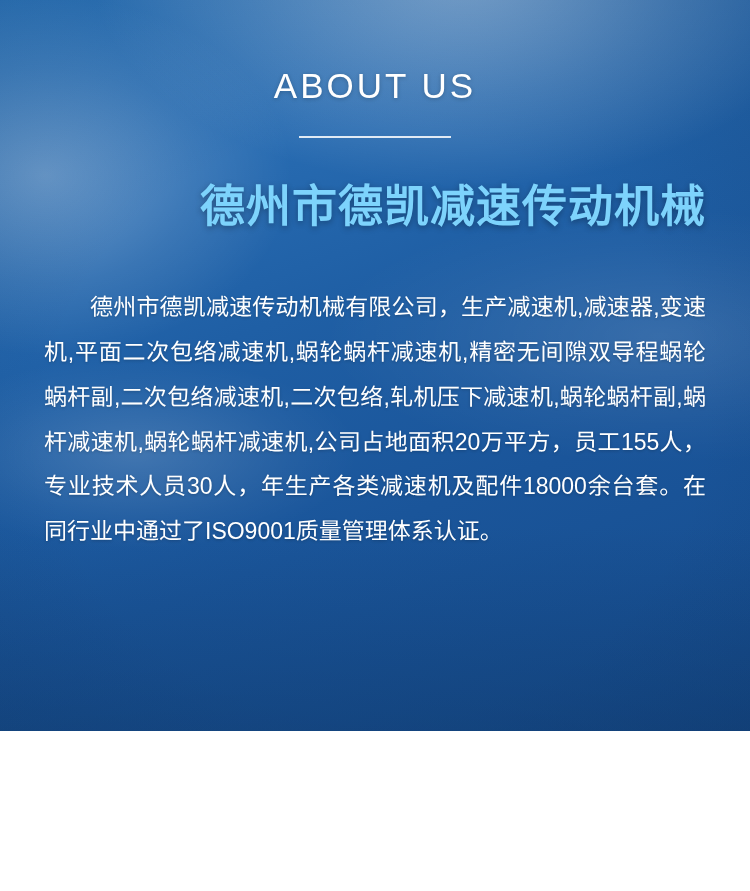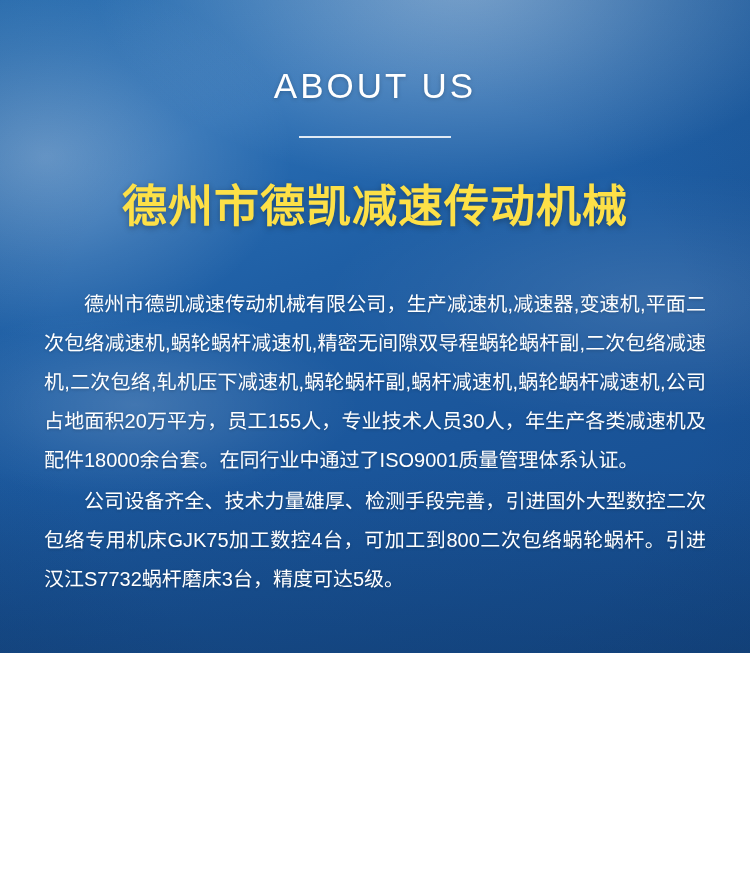--- a/index.html
+++ b/index.html
@@ -10,21 +10,21 @@
   body {
     width: 750px;
     height: 891px;
     font-family: "Liberation Sans", "DejaVu Sans", sans-serif;
     overflow: hidden;
   }
 
   .page {
     position: relative;
     width: 750px;
-    height: 653px;
+    height: 731px;
     box-sizing: border-box;
     overflow: hidden;
     background-color: #1b5fa8;
   }
 
   
   .bg-layer {
     position: absolute;
     inset: 0;
   }
@@ -76,32 +76,32 @@
 
   .divider {
     width: 152px;
     height: 2px;
     margin: 30px auto 0;
     background: rgba(255,255,255,0.85);
   }
 
   .headline {
     margin: 32px 0 0;
-    text-align: center;
-    color: #fde047;
+    text-align: right;
+    color: #7dd3fc;
     font-size: 45px;
     font-weight: 700;
     letter-spacing: 1px;
     text-shadow: 0 2px 6px rgba(0,0,0,0.30);
   }
 
   .body-copy {
     margin-top: 50px;
     color: #ffffff;
-    font-size: 20px;
+    font-size: 23px;
     line-height: 1.95;
     text-align: justify;
     text-justify: inter-ideograph;
     text-shadow: 0 1px 3px rgba(0,0,0,0.22);
   }
 
   .body-copy p {
     margin: 0 0 2px 0;
     text-indent: 2em;
   }
@@ -122,17 +122,16 @@
   <div class="content">
 
     <h2 class="eyebrow">ABOUT US</h2>
 
     <div class="divider"></div>
 
     <h1 class="headline">德州市德凯减速传动机械</h1>
 
     <div class="body-copy">
       <p>德州市德凯减速传动机械有限公司，生产减速机,减速器,变速机,平面二次包络减速机,蜗轮蜗杆减速机,精密无间隙双导程蜗轮蜗杆副,二次包络减速机,二次包络,轧机压下减速机,蜗轮蜗杆副,蜗杆减速机,蜗轮蜗杆减速机,公司占地面积20万平方，员工155人，专业技术人员30人，年生产各类减速机及配件18000余台套。在同行业中通过了ISO9001质量管理体系认证。</p>
-      <p>公司设备齐全、技术力量雄厚、检测手段完善，引进国外大型数控二次包络专用机床GJK75加工数控4台，可加工到800二次包络蜗轮蜗杆。引进汉江S7732蜗杆磨床3台，精度可达5级。</p>
     </div>
 
   </div>
 </div>
 
 </body></html>

